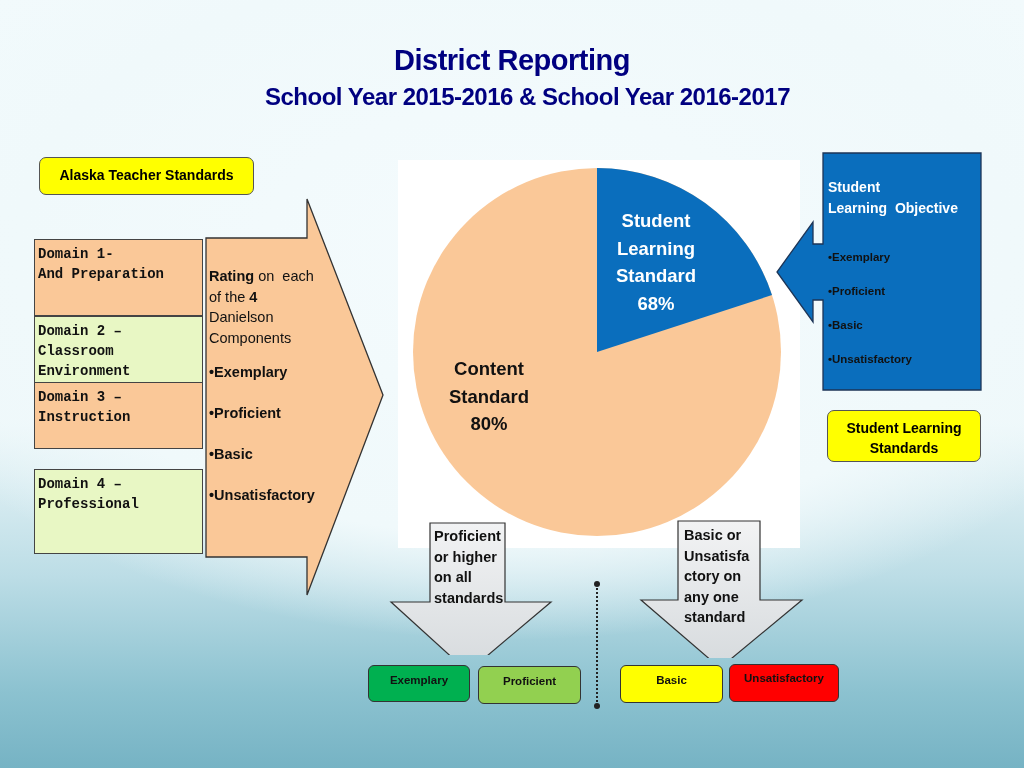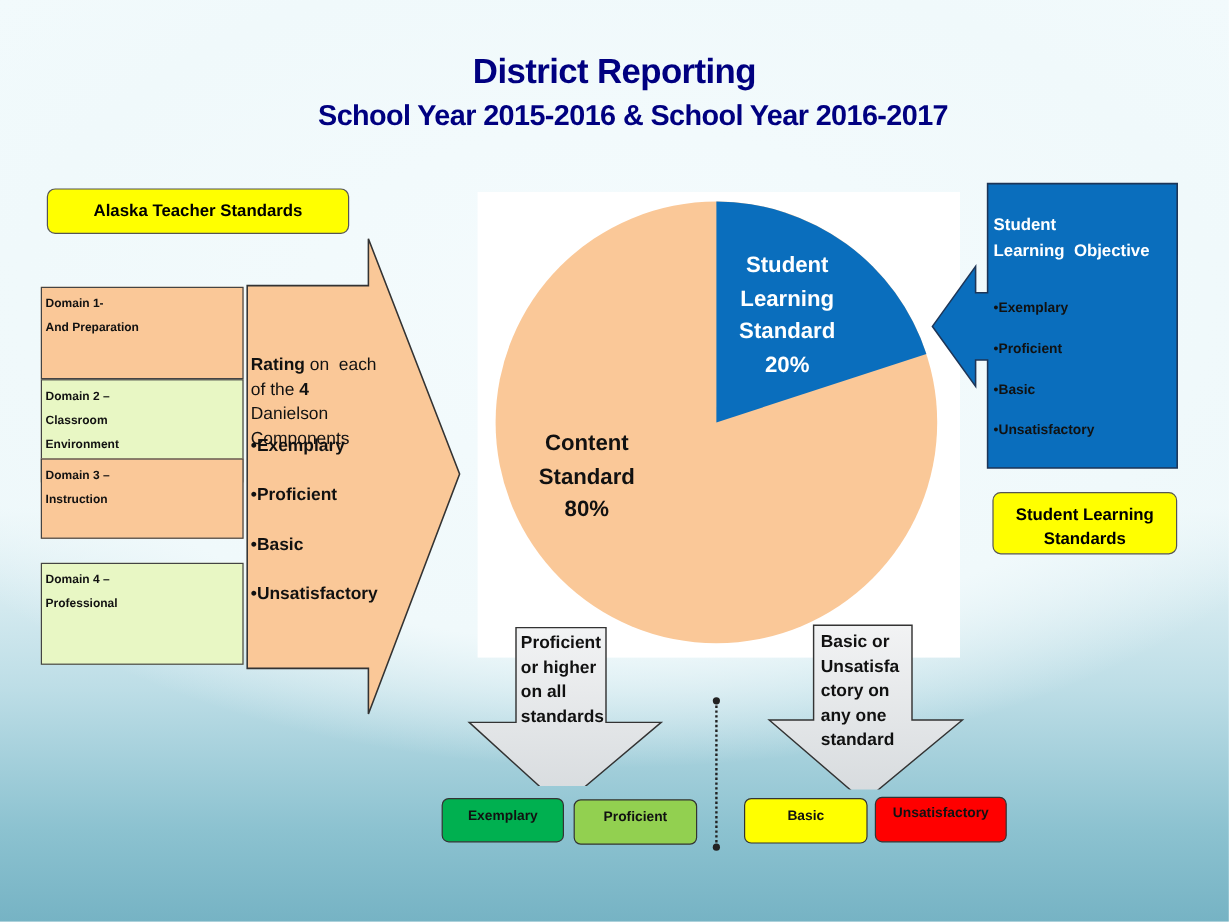--- a/index.html
+++ b/index.html
@@ -20,41 +20,41 @@
     left:0; width:1024px; top:83px; text-align:center;
     font-family:"Liberation Sans", sans-serif; font-weight:bold; color:#000080;
     font-size:24px; letter-spacing:-0.5px;padding-left:31px;
   }
   .yellow-box {
     background:#ffff00; border:1px solid #555; border-radius:7px;
     font-weight:bold; font-size:14px; color:#000; text-align:center;
     font-family:"Liberation Sans", sans-serif;
   }
   .domain {
-    border:1.5px solid #444; font-weight:bold; font-size:10px; line-height:20px;
-    padding:4px 3px; color:#111; font-family:Liberation Sans, sans-serif;
+    border:1.5px solid #444; font-weight:bold; font-size:14px; line-height:20px;
+    padding:4px 3px; color:#111; font-family:Liberation Mono, monospace;
   }
   .peach { background:#fac898; }
   .lgreen { background:#e8f7c4; }
   .arrow-text { font-family:"Liberation Sans", sans-serif; font-size:14.5px; line-height:20.5px; color:#111; }
   .bullet { font-weight:bold; }
   .slo-text { color:#fff; font-weight:bold; font-family:"Liberation Sans", sans-serif; }
   .cat {
     border:1.5px solid #333; border-radius:6px; font-weight:bold; font-size:11.5px;
     text-align:center; font-family:"Liberation Sans", sans-serif; color:#111;
   }
   .downtext { font-weight:bold; font-size:14.5px; line-height:20.5px; color:#111; font-family:"Liberation Sans", sans-serif; }
 </style>
 </head>
 <body>
 
 <div class="abs title">District Reporting</div>
 <div class="abs subtitle">School Year 2015-2016 &amp; School Year 2016-2017</div>
 
-<div class="abs yellow-box" style="left:39px; top:157px; width:252px; height:38px; padding-top:9px;">
+<div class="abs yellow-box" style="left:39px; top:157px; width:215px; height:38px; padding-top:9px;">
   <span>Alaska Teacher Standards</span>
 </div>
 
 <svg class="abs" style="left:200px; top:195px;" width="190" height="405" viewBox="0 0 190 405">
   <polygon points="6,43 107,43 107,4 183,200 107,400 107,362 6,362" fill="#fac898" stroke="#333" stroke-width="1.3"></polygon>
 </svg>
 
 <div class="abs domain peach" style="left:34px; top:239px; width:169px; height:77px;">
   <div>Domain 1-</div>
   <div>And Preparation</div>
@@ -66,21 +66,21 @@
 </div>
 <div class="abs domain peach" style="left:34px; top:382px; width:169px; height:67px;">
   <div>Domain 3 –</div>
   <div>Instruction</div>
 </div>
 <div class="abs domain lgreen" style="left:34px; top:469px; width:169px; height:85px;">
   <div>Domain 4 –</div>
   <div>Professional</div>
 </div>
 
-<div class="abs arrow-text" style="left:209px; top:266px; width:130px;margin-top:28px;">
+<div class="abs arrow-text" style="left:209px; top:266px; width:130px;">
   <div><b>Rating</b><span style="white-space:pre;"> on  each</span></div>
   <div><span style="white-space:pre;">of the </span><b>4</b></div>
   <div>Danielson</div>
   <div>Components</div>
 </div>
 <div class="abs arrow-text bullet" style="left:209px; top:362px; width:130px;">
   <div style="height:41px;"><span>•</span><span>Exemplary</span></div>
   <div style="height:41px;"><span>•</span><span>Proficient</span></div>
   <div style="height:41px;"><span>•</span><span>Basic</span></div>
   <div style="height:41px;"><span>•</span><span>Unsatisfactory</span></div>
@@ -89,21 +89,21 @@
 <div class="abs" style="left:398px; top:160px; width:402px; height:388px; background:#ffffff;"></div>
 <svg class="abs" style="left:398px; top:160px;" width="402" height="388" viewBox="0 0 402 388">
 
   <circle cx="199" cy="192" r="184" fill="#fac898"></circle>
   <path d="M199,192 L199,8 A184,184 0 0 1 374,135.1 Z" fill="#0a6ebd"></path>
 </svg>
 <div class="abs" style="left:598px; top:207px; width:116px; text-align:center; color:#fff; font-weight:bold; font-size:18.5px; line-height:27.5px; font-family:'Liberation Sans', sans-serif;">
   <div>Student</div>
   <div>Learning</div>
   <div>Standard</div>
-  <div>20%</div>
+  <div>68%</div>
 </div>
 <div class="abs" style="left:430px; top:355px; width:118px; text-align:center; color:#111; font-weight:bold; font-size:18.5px; line-height:27.5px; font-family:'Liberation Sans', sans-serif;">
   <div>Content</div>
   <div>Standard</div>
   <div>80%</div>
 </div>
 
 <svg class="abs" style="left:770px; top:150px;" width="215" height="245" viewBox="0 0 215 245">
   <polygon points="53,3 211,3 211,240 53,240 53,150 43,150 43,172 7,122 43,72 43,94 53,94" fill="#0a6ebd" stroke="#1d3557" stroke-width="1.3"></polygon>
 </svg>

